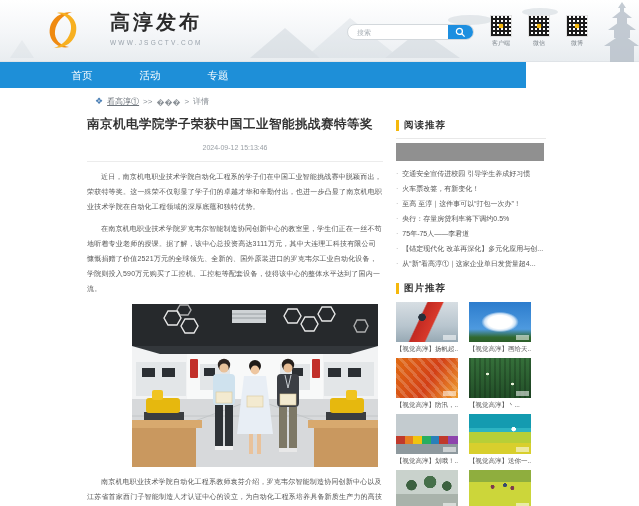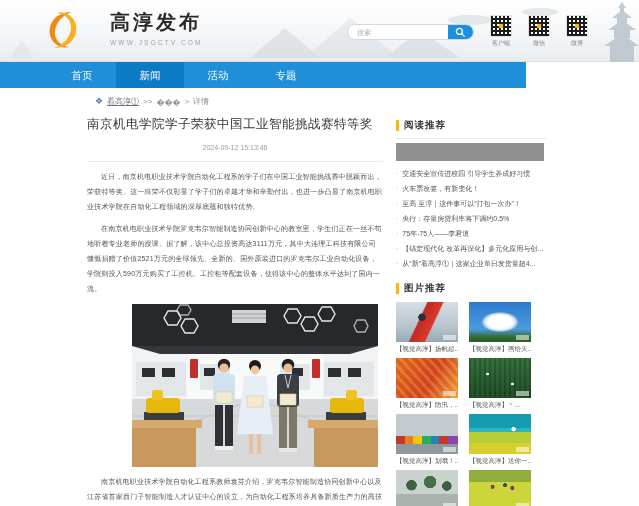--- a/index.html
+++ b/index.html
@@ -41,21 +41,21 @@
   .nav-in { position:absolute; left:48px; top:0; display:flex; height:26px; }
   .tab { width:68px; height:26px; line-height:26px; text-align:center; color:#fff; font-size:10.5px; cursor:pointer; }
   .tab.active { background:#0d7ac6; }
   
   .bc { position:absolute; left:95px; top:92px; height:18px; display:flex; align-items:center; gap:4px;
     font-size:8px; color:#8a9096; }
   .bc-icon { color:#4a7fb5; font-size:9px; line-height:1; }
   .bc a { color:#6d747b; text-decoration:underline; cursor:pointer; }
   
   .article { position:absolute; left:87px; top:116px; width:296px; }
-  .a-title { font-size:12.5px; font-weight:normal; color:#333; letter-spacing:0.5px; }
+  .a-title { font-size:12.5px; font-weight:bold; color:#333; letter-spacing:0.5px; }
   .a-date { text-align:center; font-size:7px; color:#9aa0a6; margin-top:11px; }
   .a-hr { border:none; border-top:1px solid #ececec; margin-top:10px; }
   .article p { font-size:7px; color:#555; line-height:15px; text-indent:2em; margin-top:7px; letter-spacing:0.2px; }
   .photo { width:246px; height:163px; margin:8px 0 0 45px; overflow:hidden; background:#eef0f1; }
   .photo svg { display:block; }
   
   .side { position:absolute; left:396px; top:119px; width:236px; }
   .s-head { display:flex; align-items:center; gap:5px; }
   .s-bar { width:3px; height:11px; background:#f5b80c; }
   .s-title { font-size:9.5px; font-weight:bold; color:#333; letter-spacing:1px; }
@@ -167,21 +167,20 @@
         <div class="qr"></div>
         <div class="qr-label">微博</div>
       </div>
       </div>
 
   </header>
 
   <nav class="nav">
     <div class="nav-in" id="nav-tabs">
         <div class="tab">首页</div>
-        <div class="tab active">新闻</div>
         <div class="tab">活动</div>
         <div class="tab">专题</div>
       </div>
   </nav>
 
   <div class="bc">
     <span class="bc-icon">❖</span>
     <a>看高淳①</a>
     <span>&gt;&gt;</span>
     <span>���</span>

